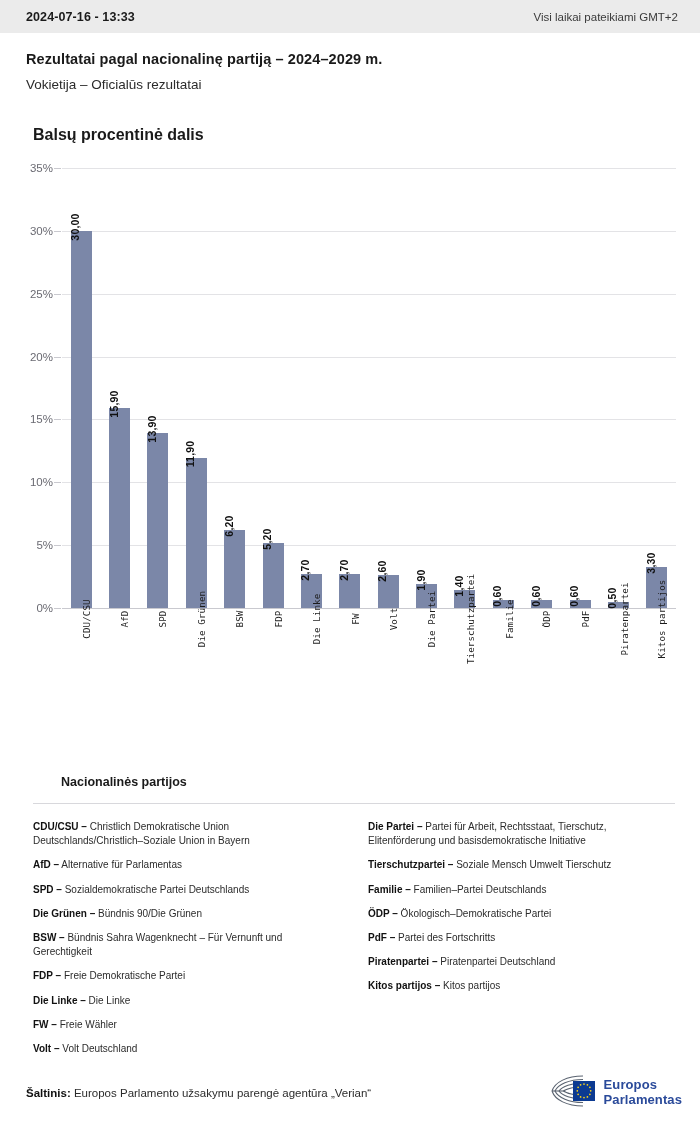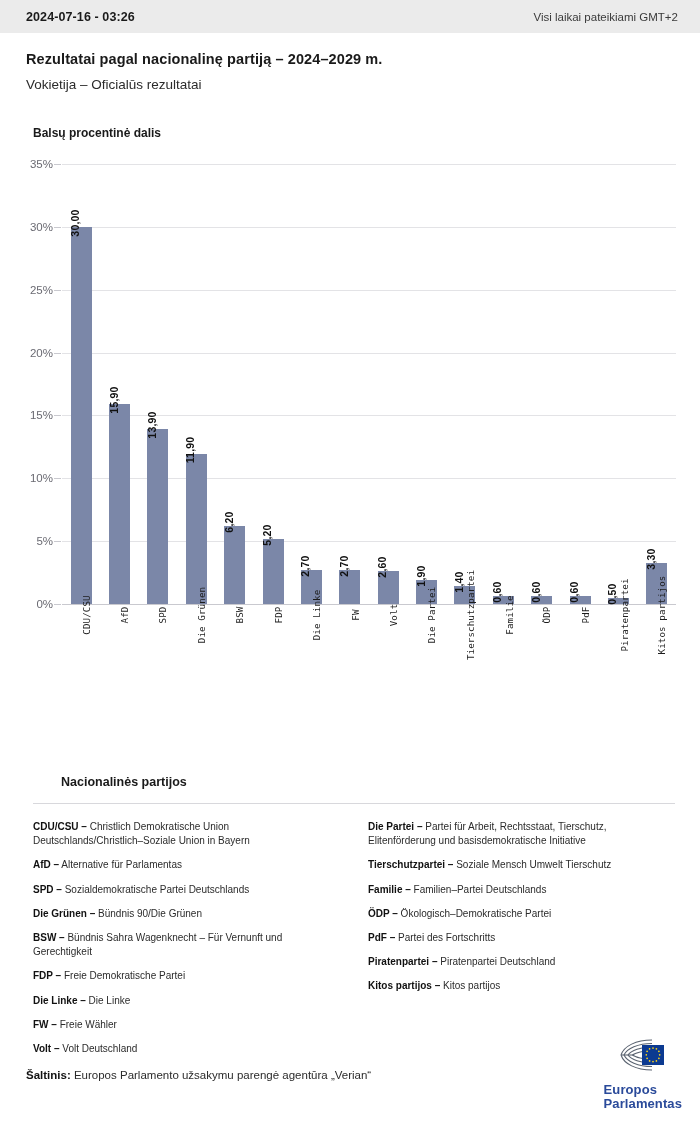--- a/index.html
+++ b/index.html
@@ -24,21 +24,21 @@
   .topbar-right{font-size:11.5px;color:#3a3a3a;}
 
   
   .titles{padding:18px 26px 0 26px;}
   .main-title{font-size:14.5px;font-weight:bold;color:#1a1a1a;letter-spacing:.1px;}
   .sub-title{font-size:13.5px;color:#2b2b2b;margin-top:10px;font-weight:400;}
 
   
   .chart-title{
     margin:34px 0 0 33px;
-    font-size:12px;font-weight:bold;color:#1a1a1a;
+    font-size:16px;font-weight:bold;color:#1a1a1a;
   }
   .chart-area{
     position:relative;
     margin-top:16px;
     height:560px;
   }
   .plot{
     position:absolute;
     left:62px;right:24px;
     top:8px;height:440px;
@@ -131,31 +131,31 @@
 
   
   .footer{
     position:absolute;
     left:26px;right:18px;
     bottom:14px;
     display:flex;align-items:center;justify-content:space-between;
   }
   .source{font-size:11.5px;color:#2b2b2b;}
   .source b{font-weight:bold;color:#111;}
-  .ep-logo{display:flex;align-items:center;gap:7px;flex-direction:column;}
+  .ep-logo{display:flex;align-items:center;gap:7px;}
   .ep-logo-text{
     font-size:13px;line-height:1.12;font-weight:bold;color:#2a4a9a;
     letter-spacing:.1px;
   }
 </style>
 </head>
 <body>
 
 <div class="topbar">
-  <span class="topbar-left">2024-07-16 - 03:26</span>
+  <span class="topbar-left">2024-07-16 - 13:33</span>
   <span class="topbar-right">Visi laikai pateikiami GMT+2</span>
 </div>
 
 <div class="titles">
   <div class="main-title">Rezultatai pagal nacionalinę partiją – 2024–2029 m.</div>
   <div class="sub-title">Vokietija – Oficialūs rezultatai</div>
 </div>
 
 <div class="chart-title">Balsų procentinė dalis</div>
 

